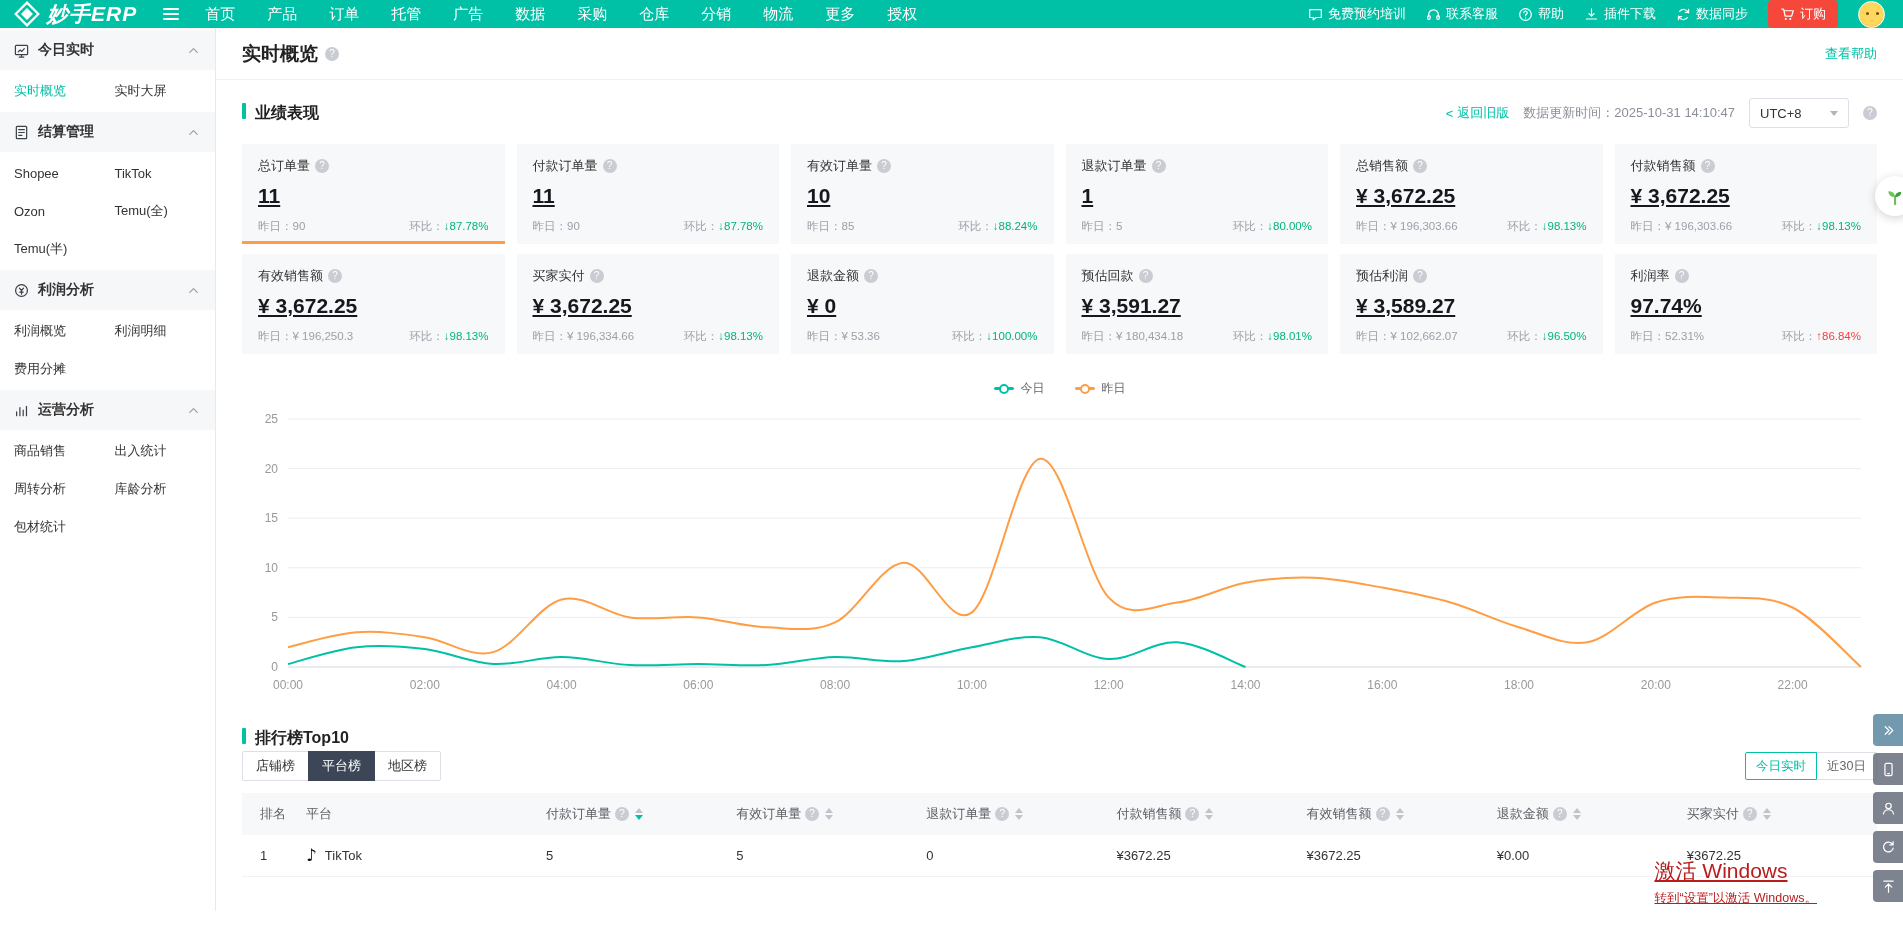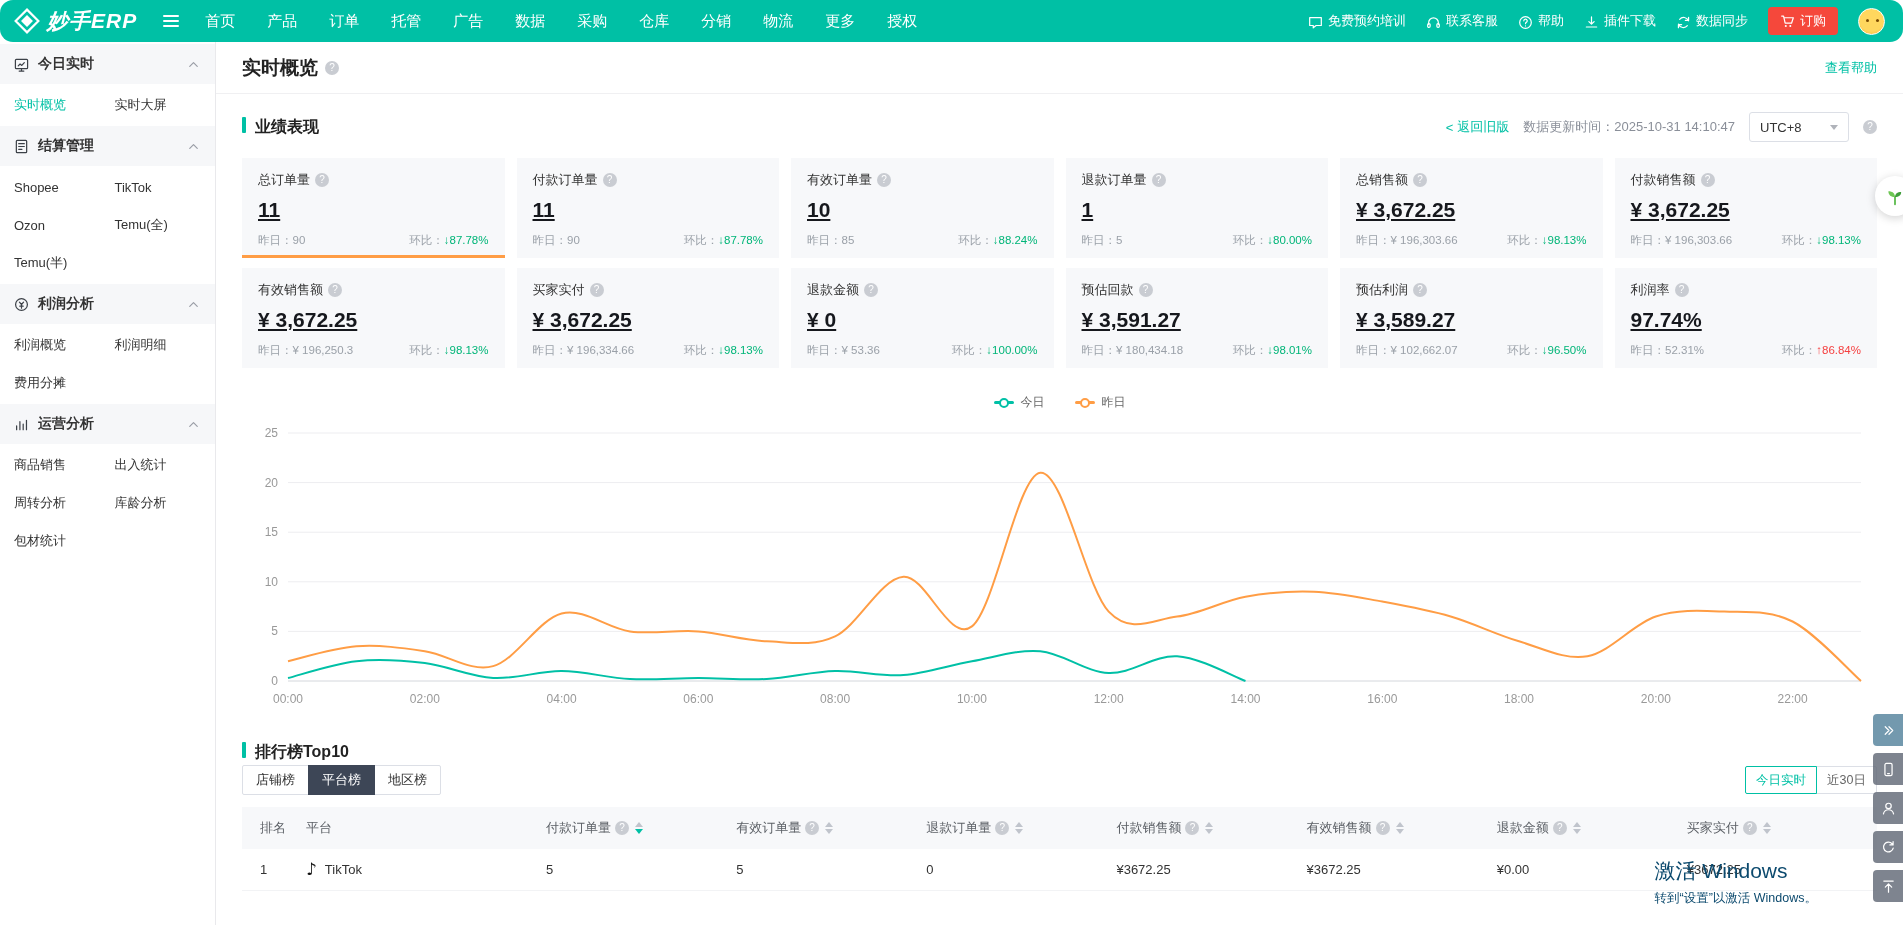--- a/index.html
+++ b/index.html
@@ -7,28 +7,28 @@
     --orange:#ff9d45;
     --green:#00b578;
     --red:#f53f3f;
   }
   *{margin:0;padding:0;box-sizing:border-box;}
   html,body{width:1903px;height:927px;}
   body{overflow:hidden;font-family:"Liberation Sans","DejaVu Sans",sans-serif;color:#333;background:#fff;font-size:14px;}
   .icon svg{display:block;}
 
   
-  .topnav{height:42px;background:var(--brand);display:flex;align-items:center;padding:0 18px 0 14px;color:#fff;border-radius:13px;}
+  .topnav{height:28px;background:var(--brand);display:flex;align-items:center;padding:0 18px 0 14px;color:#fff;}
   .logo{display:flex;align-items:center;gap:7px;font-size:21px;font-weight:bold;font-style:italic;letter-spacing:1px;cursor:pointer;white-space:nowrap;}
   .hamburger{margin-left:26px;display:flex;flex-direction:column;gap:3px;cursor:pointer;}
   .hamburger i{display:block;width:16px;height:2px;background:#fff;border-radius:1px;}
   .nav-items{display:flex;gap:32px;margin-left:26px;font-size:15px;}
   .nav-item{cursor:pointer;white-space:nowrap;}
   .nav-right{margin-left:auto;display:flex;align-items:center;gap:20px;font-size:13px;}
-  .nav-right-item{display:flex;align-items:flex-end;gap:5px;cursor:pointer;white-space:nowrap;}
+  .nav-right-item{display:flex;align-items:center;gap:5px;cursor:pointer;white-space:nowrap;}
   .order-btn{display:flex;align-items:center;gap:5px;background:#f5483b;color:#fff;border:none;border-radius:4px;height:28px;padding:0 12px;font-size:13px;cursor:pointer;font-family:inherit;}
   .avatar{width:27px;height:27px;border-radius:50%;background:radial-gradient(circle at 50% 40%,#ffd75e 62%,#f3b33a);border:1px solid #fff;cursor:pointer;position:relative;flex-shrink:0;}
   .avatar::after{content:'';position:absolute;left:7px;top:10px;width:3px;height:3px;border-radius:50%;background:#7a4a00;box-shadow:10px 0 0 #7a4a00;}
 
   
   .layout{display:flex;height:883px;}
   .sidebar{width:216px;border-right:1px solid #e9e9ec;background:#fff;flex-shrink:0;overflow:hidden;padding-top:2px;}
   .side-sec-head{display:flex;align-items:center;gap:9px;height:40px;padding:0 14px;background:#f6f7f9;font-size:14px;font-weight:bold;color:#333;cursor:pointer;}
   .side-sec-head .icon{color:#3c4148;}
   .side-sec-head .chev{margin-left:auto;color:#9a9ea6;}
@@ -96,21 +96,21 @@
   .sort i{display:block;width:0;height:0;border-left:4px solid transparent;border-right:4px solid transparent;}
   .sort .s-up{border-bottom:5px solid #c0c4cc;}
   .sort .s-down{border-top:5px solid #c0c4cc;}
   .sort.desc .s-down{border-top-color:var(--brand);}
 
   
   .float-widget{position:fixed;right:-12px;top:176px;width:40px;height:40px;border-radius:50%;background:#fff;box-shadow:0 2px 10px rgba(0,0,0,.18);display:flex;align-items:center;justify-content:center;cursor:pointer;z-index:50;}
   .float-toolbar{position:fixed;right:0;top:714px;display:flex;flex-direction:column;gap:7px;z-index:50;}
   .float-btn{width:30px;height:32px;border-radius:4px 0 0 4px;display:flex;align-items:center;justify-content:center;color:#fff;cursor:pointer;background:rgba(97,105,118,.82);}
   .float-btn:first-child{background:rgba(91,135,160,.85);}
-  .watermark{position:fixed;right:86px;bottom:20px;color:#0c4a6e;z-index:40;pointer-events:none;}
+  .watermark{position:fixed;right:86px;bottom:20px;color:#b91c1c;z-index:40;pointer-events:none;text-decoration:underline;}
   .wm1{font-size:21px;}
   .wm2{font-size:12.5px;margin-top:5px;}
 </style>
 </head>
 <body>
 
 <header class="topnav">
   <div class="logo">
     <span class="icon">
       <svg width="26" height="26" viewBox="0 0 24 24">

